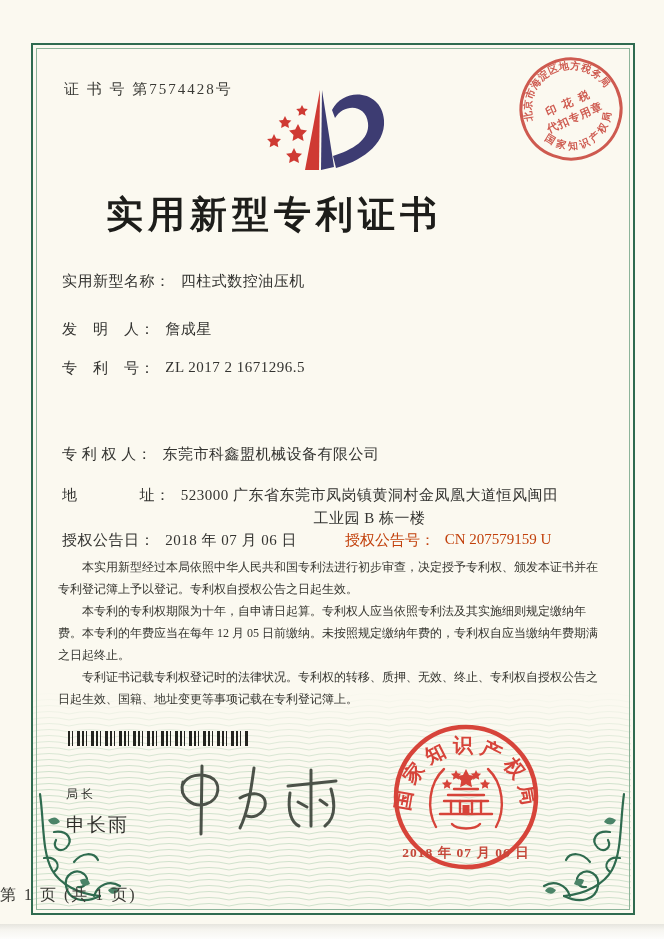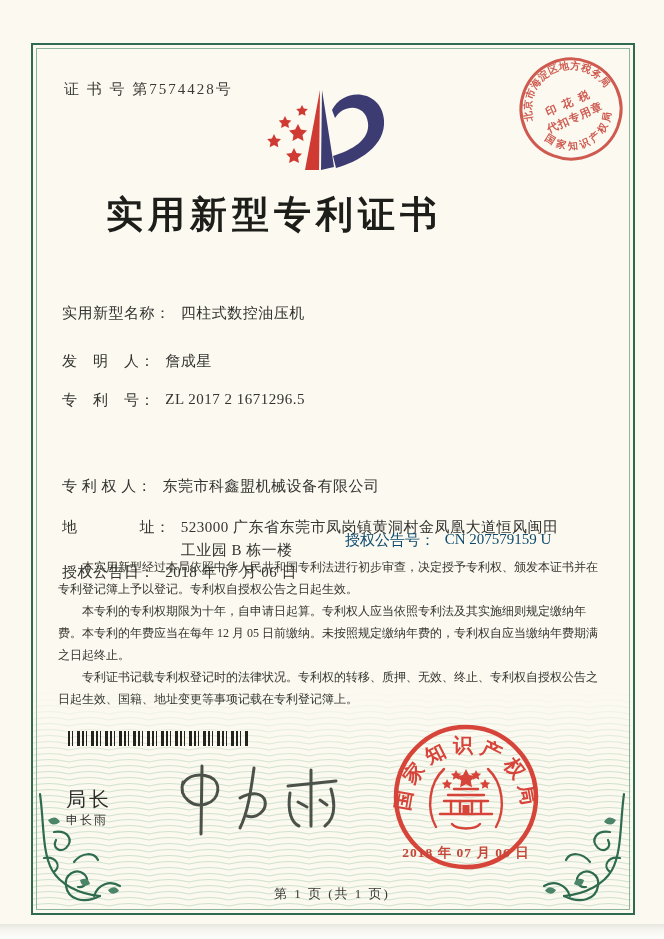--- a/index.html
+++ b/index.html
@@ -11,39 +11,39 @@
   .frame-outer{position:absolute;left:31px;top:43px;width:600px;height:868px;
        border:2.5px solid #2f6b50;}
   .frame-inner{position:absolute;left:3px;top:3px;right:3px;bottom:3px;border:1px solid #8db49a;}
   .waves{position:absolute;left:33px;top:690px;width:598px;height:220px;}
   .wave-fade{position:absolute;left:33px;top:690px;width:598px;height:80px;
        background:linear-gradient(180deg,#fbf9f0 0%,rgba(251,249,240,0) 100%);}
   .cert-no{position:absolute;left:64px;top:80px;font-size:15px;letter-spacing:2px;color:#3a3a35;}
   .logo{position:absolute;left:252px;top:78px;width:164px;height:112px;}
   .title{position:absolute;left:0;top:190px;width:548px;text-align:center;
        font-size:37px;font-weight:bold;letter-spacing:5px;color:#1d1d1a;}
-  .field-row{position:absolute;left:62px;font-size:15px;color:#333330;letter-spacing:0.5px;margin-top:32px;}
+  .field-row{position:absolute;left:62px;font-size:15px;color:#333330;letter-spacing:0.5px;}
   .flabel{display:inline-block;vertical-align:top;}
   .fvalue{display:inline-block;vertical-align:top;margin-left:6px;}
   .row-name{top:272px;} .row-inventor{top:320px;} .row-patentno{top:359px;}
-  .row-apply{top:401px;} .row-patentee{top:445px;} .row-address{top:486px;}
-  .row-grantd{top:531px;} .row-grantn{position:absolute;left:345px;top:531px;font-size:15px;color:#0c4a6e;}
+  .row-apply{top:401px;} .row-patentee{top:445px;} .row-address{top:486px;text-align:center;}
+  .row-grantd{top:531px;} .row-grantn{position:absolute;left:345px;top:531px;font-size:15px;color:#c2410c;}
   .addr2{display:block;margin-top:4px;}
   .paras{position:absolute;left:58px;top:556px;width:550px;font-size:12px;line-height:22px;color:#35352f;}
   .paras p{margin:0;text-indent:2em;}
   .barcode{position:absolute;left:68px;top:731px;width:180px;height:15px;
        background:repeating-linear-gradient(90deg,#24241f 0 2px,rgba(0,0,0,0) 2px 4px,
        #24241f 4px 5px,rgba(0,0,0,0) 5px 9px,#24241f 9px 12px,rgba(0,0,0,0) 12px 14px);}
-  .director-label{position:absolute;left:66px;top:786px;font-size:20px;letter-spacing:3px;color:#2e2e2a;}
-  .director-name{position:absolute;left:66px;top:812px;font-size:12px;letter-spacing:2px;color:#2e2e2a;}
+  .director-label{position:absolute;left:66px;top:786px;font-size:12px;letter-spacing:3px;color:#2e2e2a;}
+  .director-name{position:absolute;left:66px;top:812px;font-size:19px;letter-spacing:2px;color:#2e2e2a;}
   .signature{position:absolute;left:168px;top:760px;width:185px;height:85px;}
   .seal{position:absolute;left:381px;top:712px;width:170px;height:170px;opacity:0.93;}
   .stamp{position:absolute;left:512px;top:50px;width:118px;height:118px;transform:rotate(-24deg);opacity:0.88;}
-  .footer{position:absolute;left:0;top:885px;width:664px;text-align:center;
-       font-size:13px;letter-spacing:2px;color:#3a3a35;}
+  .footer{position:absolute;left:0;top:885px;width:664px;text-align:left;
+       font-size:16px;letter-spacing:2px;color:#3a3a35;}
   .ornament{position:absolute;width:100px;height:118px;}
   .orn-left{left:34px;top:792px;}
   .orn-right{left:530px;top:792px;transform:scaleX(-1);}
   svg text{font-family:"Liberation Serif","DejaVu Serif",serif;}
 </style>
 </head>
 <body>
 
 <div class="paper">
 

